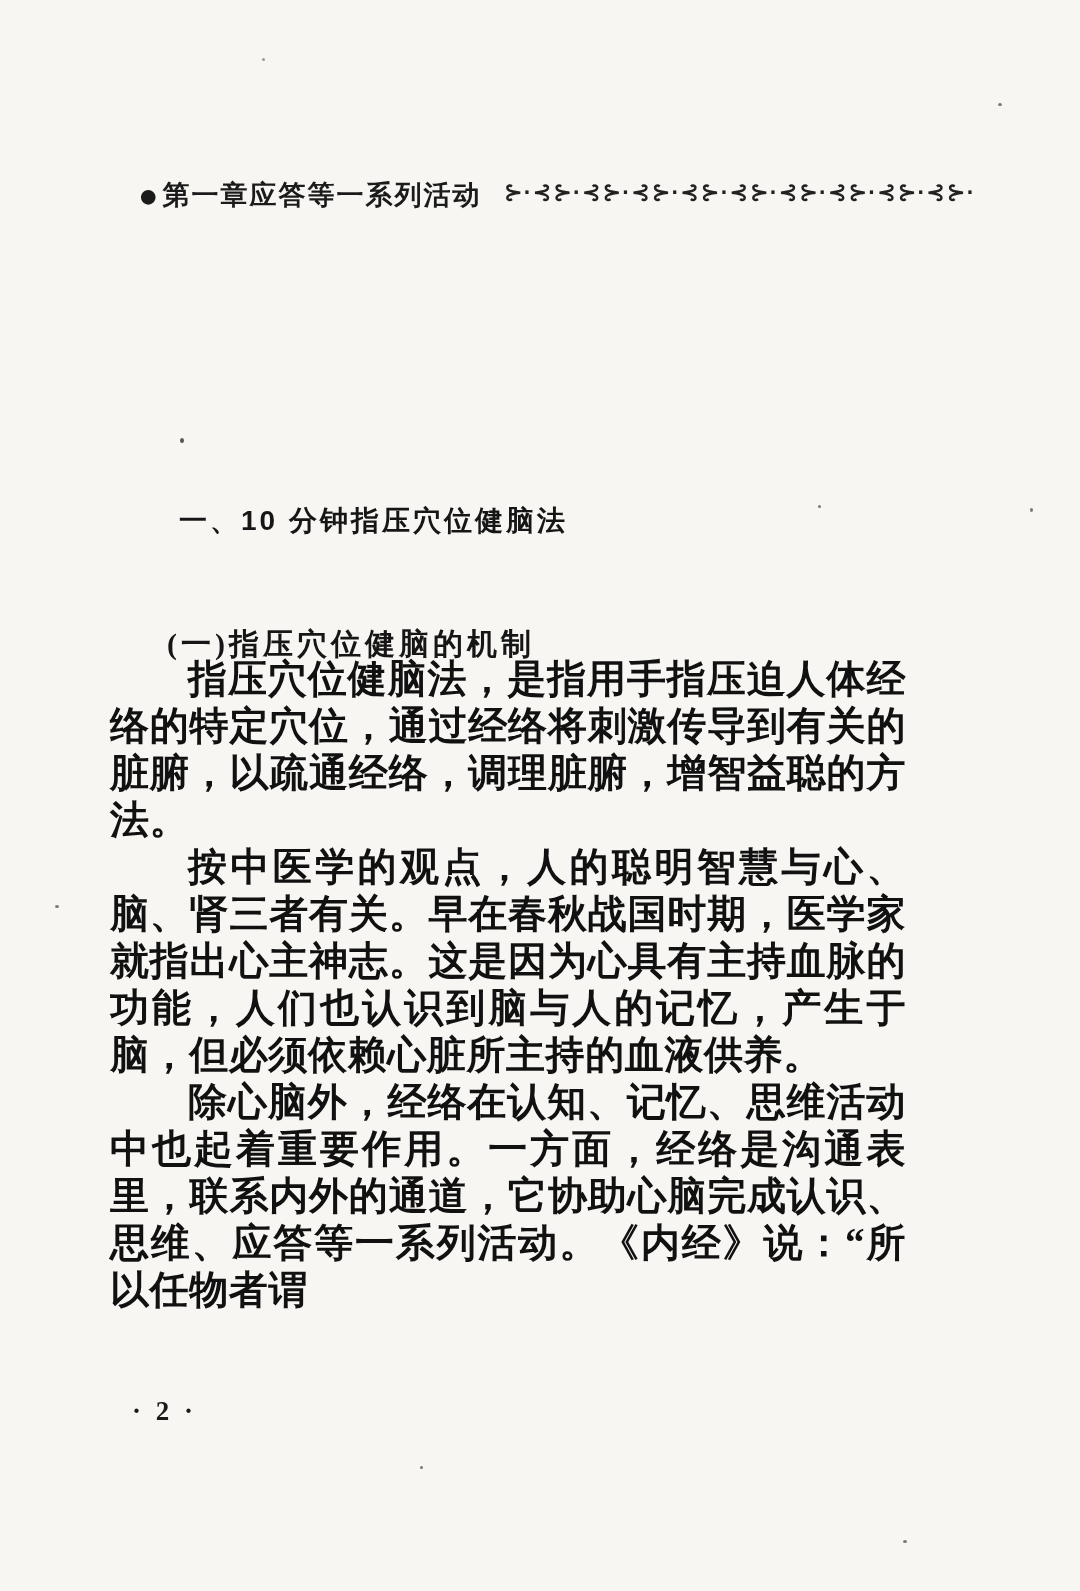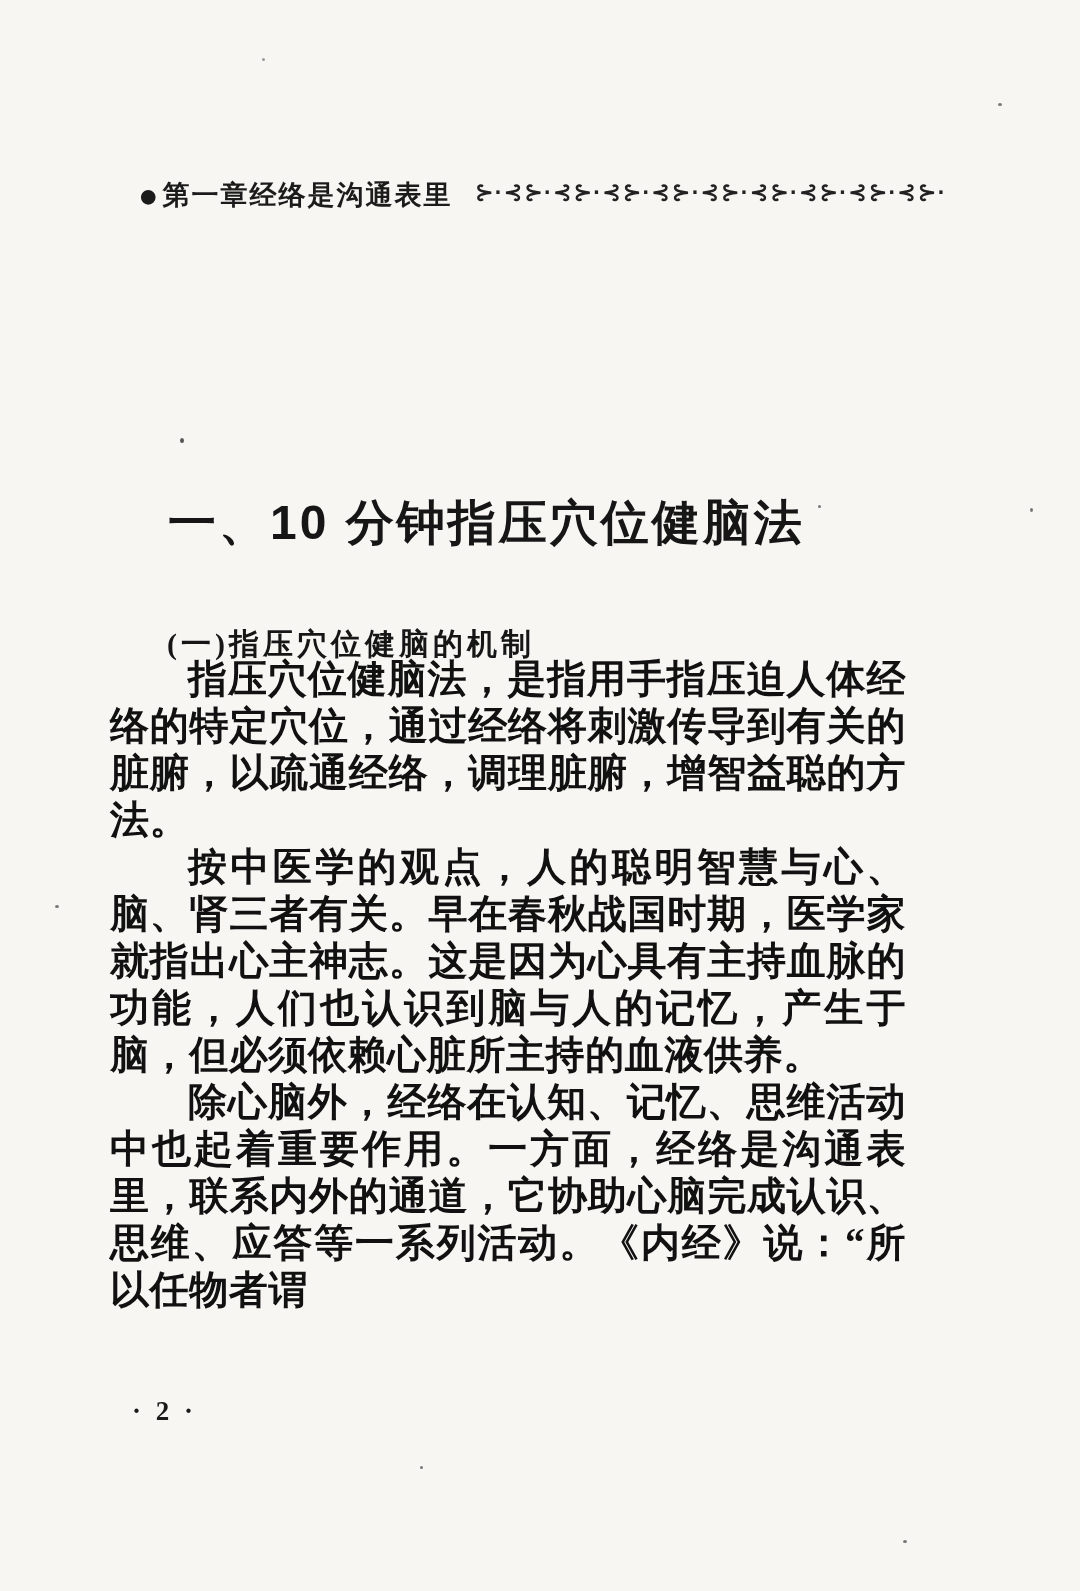--- a/index.html
+++ b/index.html
@@ -49,24 +49,24 @@
     letter-spacing: 1px;
     color: #222;
     white-space: nowrap;
   }
 
   
   .section-title {
     position: absolute;
     top: 490px;
     left: 167px;
-    margin: 1px;
+    margin: 12px;
     font-family: "Liberation Sans", "DejaVu Sans", sans-serif;
     font-weight: bold;
-    font-size: 48px;
+    font-size: 28px;
     letter-spacing: 3px;
     color: #161616;
   }
   .subsection-title {
     position: absolute;
     top: 624px;
     left: 167px;
     margin: 0;
     font-family: "Liberation Serif", "DejaVu Serif", serif;
     font-weight: bold;
@@ -119,21 +119,21 @@
   .s6 { left: 420px;  top: 1466px; width: 3px; height: 3px; }
   .s7 { left: 903px;  top: 1540px; width: 4px; height: 3px; }
   .s8 { left: 262px;  top: 58px;   width: 3px; height: 3px; background:#999; }
 </style>
 </head>
 <body>
 
 <div class="page">
 
   <div class="header">
-    <span class="bullet">●</span><span class="chapter">第一章</span><span class="chapter-title">经络是沟通表里</span><span class="decoration">⊱·⊰⊱·⊰⊱·⊰⊱·⊰⊱·⊰⊱·⊰⊱·⊰⊱·⊰⊱·⊰⊱·⊰⊱·⊰⊱·⊰⊱·⊰⊱·⊰⊱·⊰⊱·⊰⊱·⊰⊱·⊰⊱·⊰⊱·⊰</span>
+    <span class="bullet">●</span><span class="chapter">第一章</span><span class="chapter-title">应答等一系列活动</span><span class="decoration">⊱·⊰⊱·⊰⊱·⊰⊱·⊰⊱·⊰⊱·⊰⊱·⊰⊱·⊰⊱·⊰⊱·⊰⊱·⊰⊱·⊰⊱·⊰⊱·⊰⊱·⊰⊱·⊰⊱·⊰⊱·⊰⊱·⊰⊱·⊰</span>
   </div>
 
   <h1 class="section-title">一、10 分钟指压穴位健脑法</h1>
 
   <h2 class="subsection-title">(一)指压穴位健脑的机制</h2>
 
   <div class="body-text">
     <p>指压穴位健脑法，是指用手指压迫人体经络的特定穴位，通过经络将刺激传导到有关的脏腑，以疏通经络，调理脏腑，增智益聪的方法。</p>
     <p>按中医学的观点，人的聪明智慧与心、脑、肾三者有关。早在春秋战国时期，医学家就指出心主神志。这是因为心具有主持血脉的功能，人们也认识到脑与人的记忆，产生于脑，但必须依赖心脏所主持的血液供养。</p>
     <p>除心脑外，经络在认知、记忆、思维活动中也起着重要作用。一方面，经络是沟通表里，联系内外的通道，它协助心脑完成认识、思维、应答等一系列活动。《内经》说：“所以任物者谓</p>

